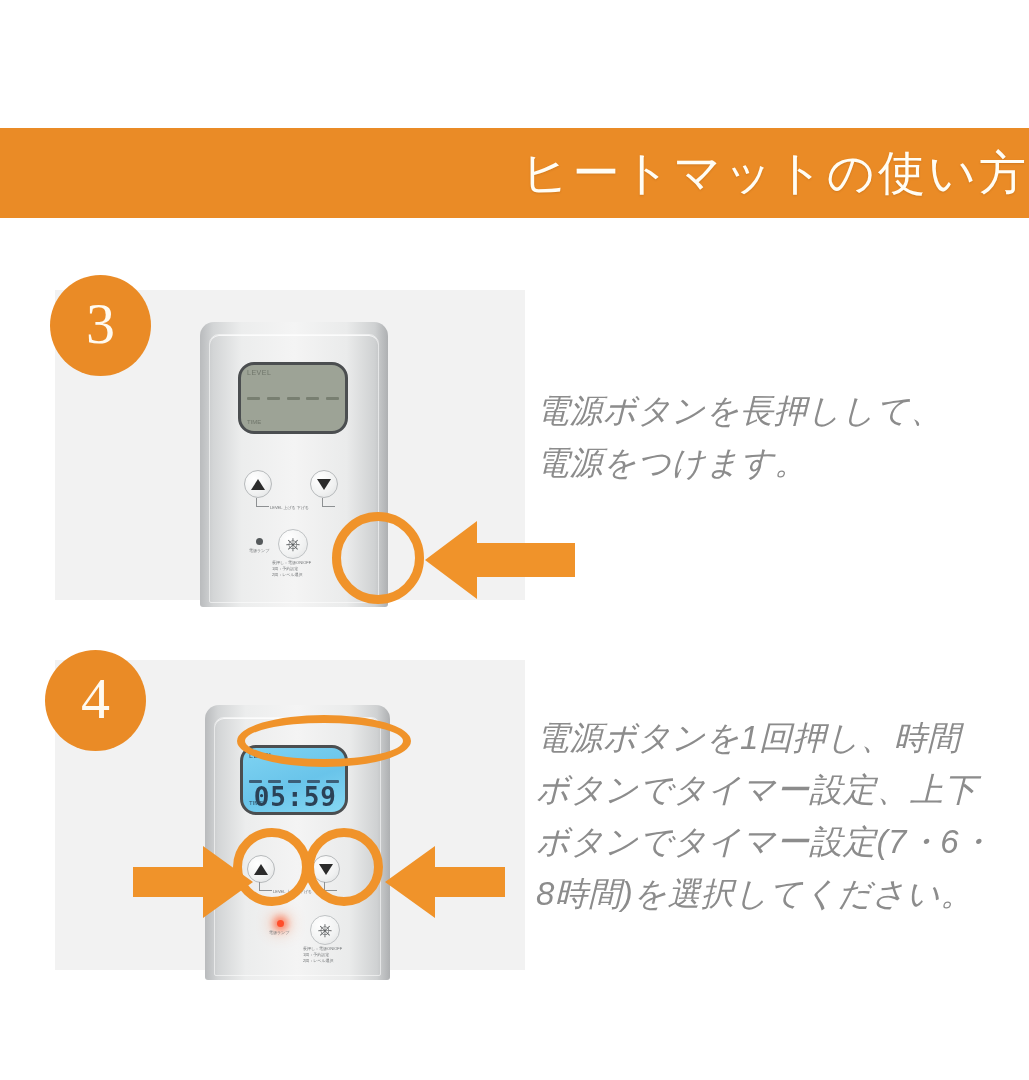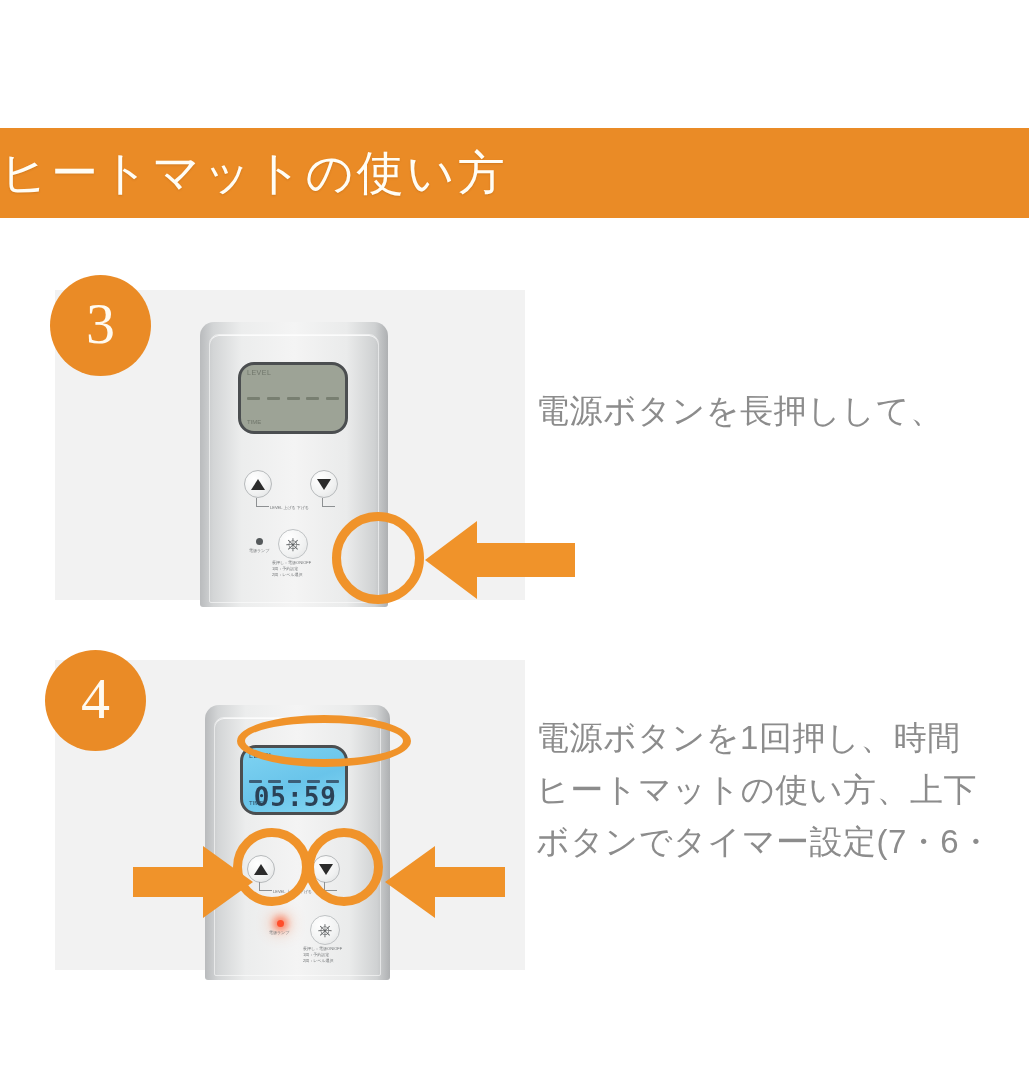--- a/index.html
+++ b/index.html
@@ -19,21 +19,21 @@
   
   .banner {
     position: absolute;
     left: 0;
     top: 128px;
     width: 1029px;
     height: 90px;
     background: #ea8b26;
     display: flex;
     align-items: center;
-    justify-content: flex-start;
+    justify-content: flex-end;
   }
   .banner-title {
     font-family: "Liberation Serif", "DejaVu Serif", serif;
     font-size: 47px;
     letter-spacing: 3px;
     color: #fffdf5;
     text-shadow: 0 1px 2px rgba(140,70,0,0.25);
     white-space: nowrap;
   }
 
@@ -258,20 +258,21 @@
   #step-4 .arrow-left-4  { left: 330px; top: 186px; }
 
   
   .desc {
     position: absolute;
     color: #8c8c8c;
     font-size: 33px;
     line-height: 1.58;
     letter-spacing: 0.5px;
     white-space: nowrap;
+    font-style: italic;
   }
   #step-3 .desc { left: 536px; top: 113px; }
   #step-4 .desc { left: 536px; top: 64px; }
   .desc-line { display: block; }
 </style>
 </head>
 <body>
 
 <div class="banner">
   <div class="banner-title">ヒートマットの使い方</div>
@@ -327,20 +328,21 @@
       <polygon points="0,39 52,0 52,22 150,22 150,56 52,56 52,78" fill="#f0932a"></polygon>
     </svg>
   </div>
 
   <div class="step-badge">
     <span class="step-badge-num">3</span>
   </div>
 
   <div class="desc">
     <span class="desc-line">電源ボタンを長押しして、</span>
+    <span class="desc-line">電源をつけます。</span>
   </div>
 </section>
 
 <section class="step" id="step-4">
 
   <div class="photo-panel">
 
     <div class="remote">
       <div class="remote-inner"></div>
 
@@ -393,16 +395,17 @@
       <polygon points="0,36 50,0 50,21 120,21 120,51 50,51 50,72" fill="#f0932a"></polygon>
     </svg>
   </div>
 
   <div class="step-badge">
     <span class="step-badge-num">4</span>
   </div>
 
   <div class="desc">
     <span class="desc-line">電源ボタンを1回押し、時間</span>
-    <span class="desc-line">ヒートマットの使い方、上下</span>
+    <span class="desc-line">ボタンでタイマー設定、上下</span>
     <span class="desc-line">ボタンでタイマー設定(7・6・</span>
+    <span class="desc-line">8時間)を選択してください。</span>
   </div>
 </section>
 
 </body></html>

